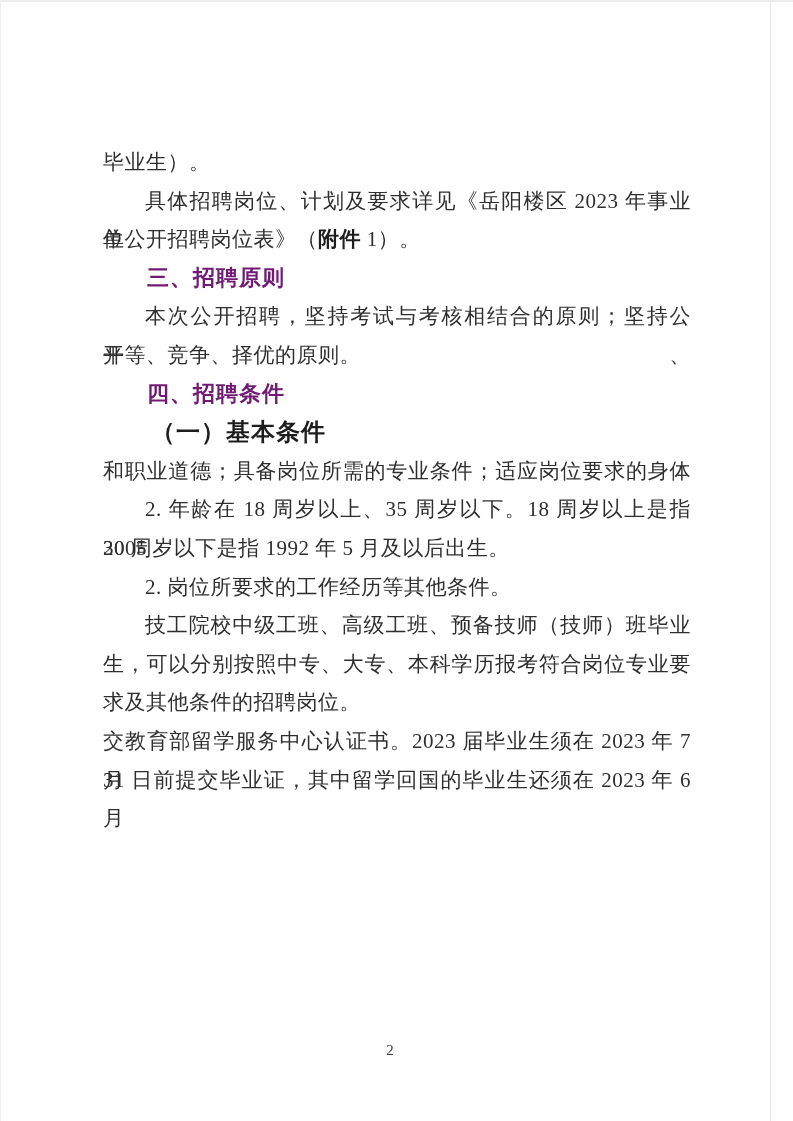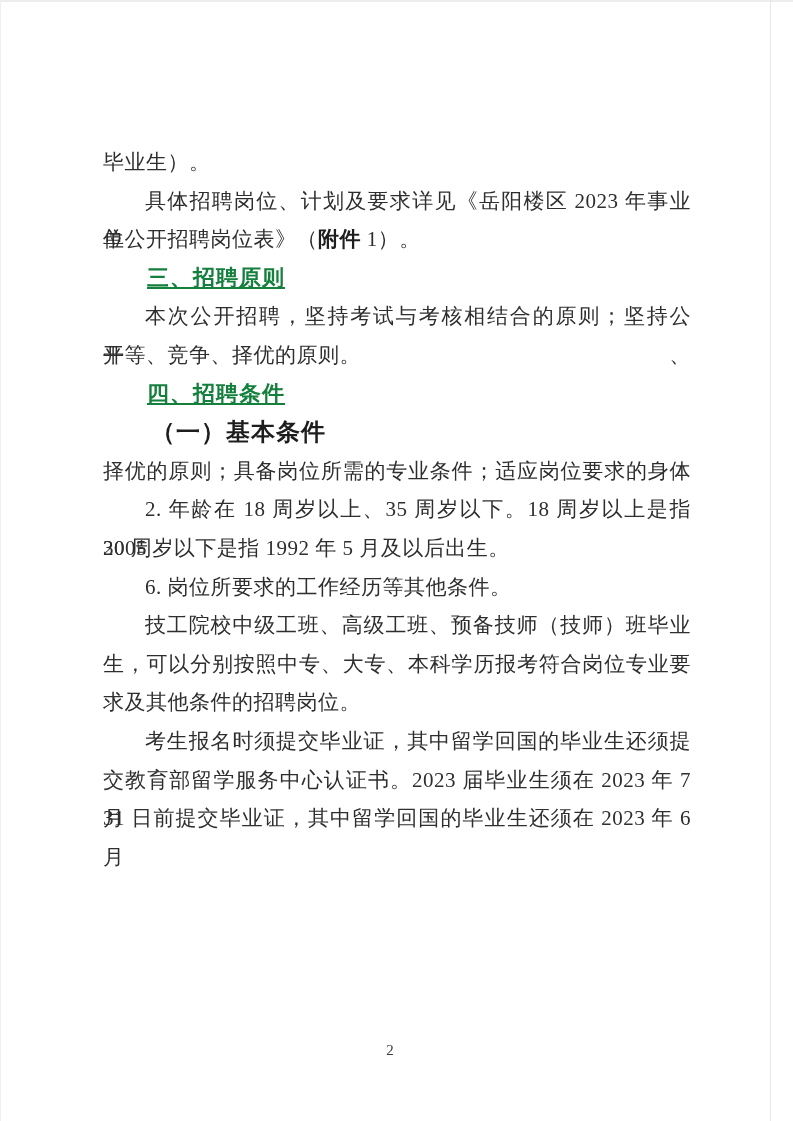--- a/index.html
+++ b/index.html
@@ -57,23 +57,22 @@
     text-align-last: justify;
     text-justify: inter-character;
   }
   .line.indent {
     text-indent: 2em;
   }
   .line.h-sans {
     font-family: "Liberation Sans", "DejaVu Sans", sans-serif;
     font-weight: 700;
     font-size: 22px;
-    color: #15803d;
+    color: #701a75;
     letter-spacing: 1px;
-    text-decoration: underline;
   }
   .line.h-serif {
     font-weight: 700;
     font-size: 24px;
     color: #1d1d1d;
     letter-spacing: 1px;
   }
   .bold-sans {
     font-family: "Liberation Sans", "DejaVu Sans", sans-serif;
     font-weight: 700;
@@ -101,27 +100,26 @@
 
   <div class="text-block">
     <div class="line">毕业生）。</div>
     <div class="line indent fill">具体招聘岗位、计划及要求详见《岳阳楼区 2023 年事业单</div>
     <div class="line"><span>位公开招聘岗位表》（</span><span class="bold-sans">附件</span><span> 1）。</span></div>
     <div class="line indent h-sans">三、招聘原则</div>
     <div class="line indent fill">本次公开招聘，坚持考试与考核相结合的原则；坚持公开、</div>
     <div class="line">平等、竞争、择优的原则。</div>
     <div class="line indent h-sans">四、招聘条件</div>
     <div class="line indent h-serif">（一）基本条件</div>
-    <div class="line fill">择优的原则；具备岗位所需的专业条件；适应岗位要求的身体</div>
+    <div class="line fill">和职业道德；具备岗位所需的专业条件；适应岗位要求的身体</div>
     <div class="line indent fill">2. 年龄在 18 周岁以上、35 周岁以下。18 周岁以上是指 2005</div>
     <div class="line">30 周岁以下是指 1992 年 5 月及以后出生。</div>
-    <div class="line indent">6. 岗位所要求的工作经历等其他条件。</div>
+    <div class="line indent">2. 岗位所要求的工作经历等其他条件。</div>
     <div class="line indent fill">技工院校中级工班、高级工班、预备技师（技师）班毕业</div>
     <div class="line fill">生，可以分别按照中专、大专、本科学历报考符合岗位专业要</div>
     <div class="line">求及其他条件的招聘岗位。</div>
-    <div class="line indent fill">考生报名时须提交毕业证，其中留学回国的毕业生还须提</div>
     <div class="line fill">交教育部留学服务中心认证书。2023 届毕业生须在 2023 年 7 月</div>
     <div class="line fill">31 日前提交毕业证，其中留学回国的毕业生还须在 2023 年 6 月</div>
   </div>
 
   <div class="page-number">2</div>
 
 </div>
 
 </body></html>

